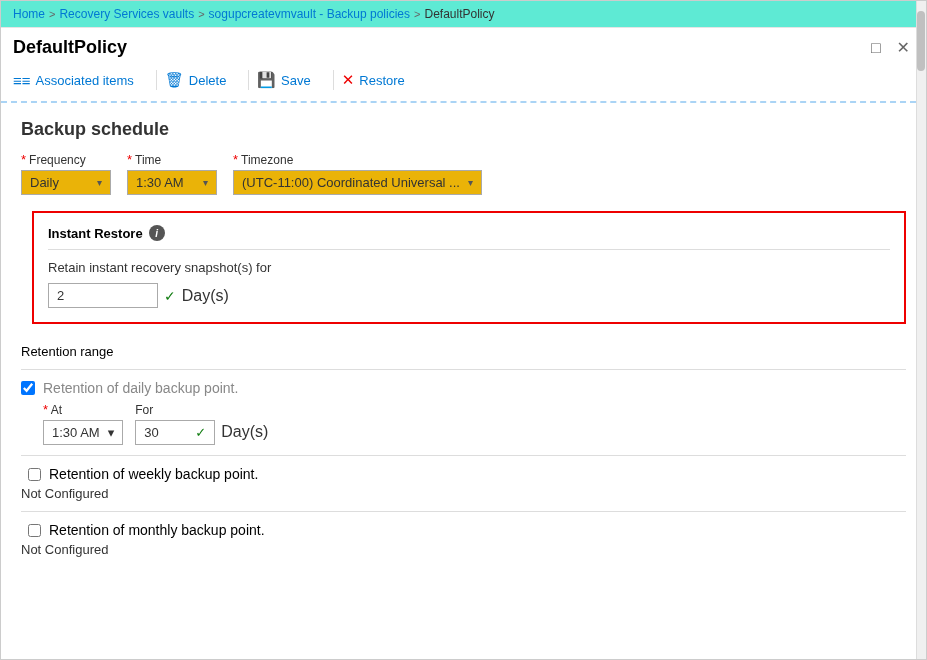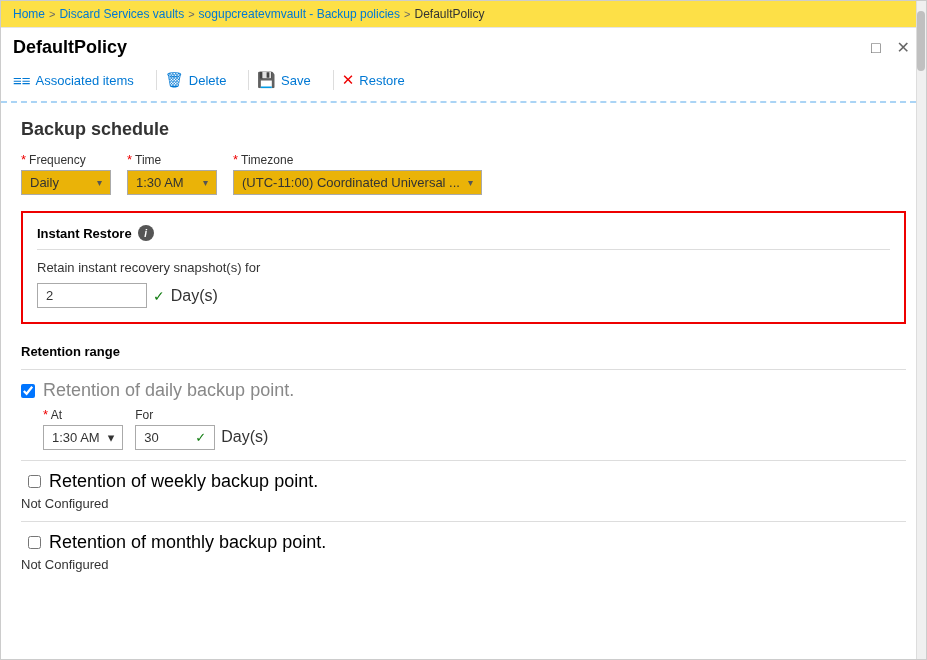--- a/index.html
+++ b/index.html
@@ -1,70 +1,70 @@
 <!DOCTYPE html>
 <html><head>
   <meta charset="utf-8">
   <style>
     * { box-sizing: border-box; margin: 0; padding: 0; }
     body { font-family: 'Segoe UI', Arial, sans-serif; font-size: 13px; background: #f0f0f0; display: flex; justify-content: center; align-items: flex-start; min-height: 660px; }
     .panel { width: 927px; min-height: 660px; background: #fff; border: 1px solid #ccc; position: relative; }
-    .breadcrumb { display: flex; align-items: center; gap: 4px; padding: 6px 12px; font-size: 12px; color: #0078d4; background: #fde047; border-bottom: 1px solid #e5e5e5; }
+    .breadcrumb { display: flex; align-items: center; gap: 4px; padding: 6px 12px; font-size: 12px; color: #0078d4; background: #5eead4; border-bottom: 1px solid #e5e5e5; }
     .breadcrumb span { color: #0078d4; cursor: pointer; }
     .breadcrumb span:last-child { color: #333; cursor: default; }
     .breadcrumb .sep { color: #666; font-size: 11px; }
     .title-bar { display: flex; align-items: center; justify-content: space-between; padding: 8px 12px 4px 12px; }
     .page-title { font-size: 18px; font-weight: 600; color: #000; }
     .title-actions { display: flex; gap: 8px; align-items: center; }
     .title-btn { background: none; border: none; cursor: pointer; color: #666; font-size: 16px; padding: 2px 4px; }
     .toolbar { display: flex; align-items: center; gap: 0; padding: 4px 12px 8px 12px; border-bottom: 2px dashed #aad4f5; }
     .toolbar-btn { display: flex; align-items: center; gap: 5px; background: none; border: none; cursor: pointer; color: #0078d4; font-size: 13px; padding: 4px 10px 4px 0; margin-right: 4px; }
     .toolbar-btn .icon { font-size: 15px; }
     .toolbar-sep { width: 1px; height: 20px; background: #ddd; margin: 0 8px; }
     .content { padding: 16px 20px; overflow-y: auto; max-height: 580px; }
     .section-title { font-size: 18px; font-weight: 600; color: #333; margin-bottom: 12px; }
     .form-row { display: flex; gap: 16px; align-items: flex-end; margin-bottom: 16px; }
     .form-group { display: flex; flex-direction: column; gap: 3px; }
     .form-label { font-size: 12px; color: #333; display: flex; align-items: center; gap: 3px; }
     .required { color: #e00; font-size: 13px; }
     .form-select { display: flex; align-items: center; border: 1px solid #aaa; padding: 4px 8px; min-width: 90px; background: #eab308; cursor: pointer; font-size: 13px; color: #333; gap: 8px; justify-content: space-between; }
     .form-select.wide { min-width: 200px; }
     .form-select .chevron { font-size: 10px; color: #555; }
-    .instant-restore-box { border: 2px solid #e00; padding: 12px 14px 14px 14px; margin-bottom: 16px; }
+    .instant-restore-box { border: 2px solid #e00; padding: 12px 14px 14px 14px; margin-bottom: 16px; margin-left: 11px; }
     .instant-restore-header { display: flex; align-items: center; gap: 6px; font-weight: 700; font-size: 13px; color: #000; margin-bottom: 10px; padding-bottom: 8px; border-bottom: 1px solid #ddd; }
     .info-icon { display: inline-flex; align-items: center; justify-content: center; width: 16px; height: 16px; border-radius: 50%; background: #555; color: #fff; font-size: 10px; font-style: italic; font-weight: bold; cursor: pointer; }
     .retain-label { font-size: 13px; color: #333; margin-bottom: 8px; }
     .input-with-check { display: flex; align-items: center; gap: 6px; }
     .text-input { border: 1px solid #aaa; padding: 4px 8px; width: 110px; font-size: 13px; color: #333; }
     .check-green { color: #107c10; font-size: 14px; }
     .days-label { font-size: 16px; color: #333; }
     .retention-section { margin-bottom: 8px; }
-    .retention-title { font-weight: 700; font-size: 13px; margin-bottom: 10px; padding-top: 4px; }
+    .retention-title { font-weight: 400; font-size: 13px; margin-bottom: 10px; padding-top: 4px; }
     .checkbox-row { display: flex; align-items: center; gap: 8px; margin-bottom: 6px; color: #888; }
     .checkbox-row input[type="checkbox"] { width: 14px; height: 14px; }
-    .checkbox-label { font-size: 18px; }
+    .checkbox-label { font-size: 14px; }
     .at-for-row { display: flex; align-items: center; gap: 12px; margin-bottom: 8px; margin-left: 22px; }
     .at-for-group { display: flex; flex-direction: column; gap: 3px; }
     .at-label { font-size: 12px; color: #333; }
     .for-select { display: flex; align-items: center; border: 1px solid #aaa; padding: 4px 8px; min-width: 80px; background: #fff; cursor: pointer; font-size: 13px; color: #333; gap: 8px; justify-content: space-between; }
     .divider { border: none; border-top: 1px solid #ddd; margin: 10px 0; }
     .not-configured { font-size: 13px; color: #333; margin-bottom: 6px; }
     .weekly-row { display: flex; align-items: center; gap: 8px; margin-bottom: 4px; padding-left: 7px; }
     .scrollbar { position: absolute; right: 0; top: 0; bottom: 0; width: 10px; background: #f0f0f0; border-left: 1px solid #ddd; }
     .scrollbar-thumb { position: absolute; top: 10px; right: 1px; width: 8px; height: 60px; background: #c0c0c0; border-radius: 4px; }
   </style>
 </head>
 <body>
 
 <div class="panel">
 
   <div class="breadcrumb">
     <span>Home</span>
     <span class="sep">&gt;</span>
-    <span>Discard Services vaults</span>
+    <span>Recovery Services vaults</span>
     <span class="sep">&gt;</span>
     <span>sogupcreatevmvault - Backup policies</span>
     <span class="sep">&gt;</span>
     <span style="color:#333;">DefaultPolicy</span>
   </div>
 
   <div class="title-bar">
     <span class="page-title">DefaultPolicy</span>
     <div class="title-actions">
       <button class="title-btn">□</button>

